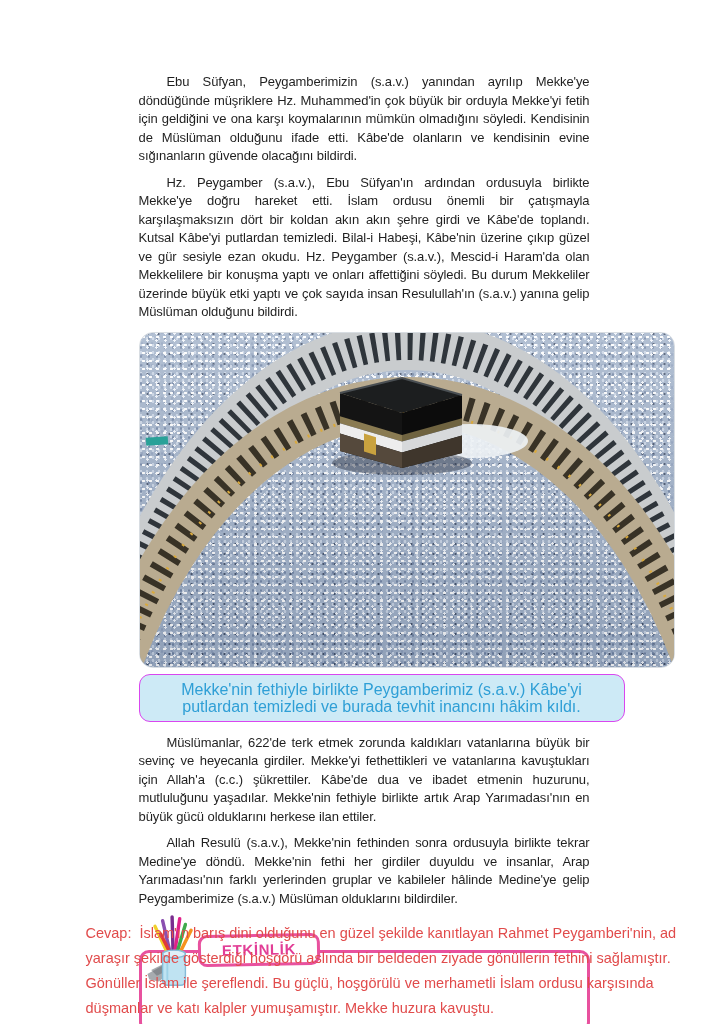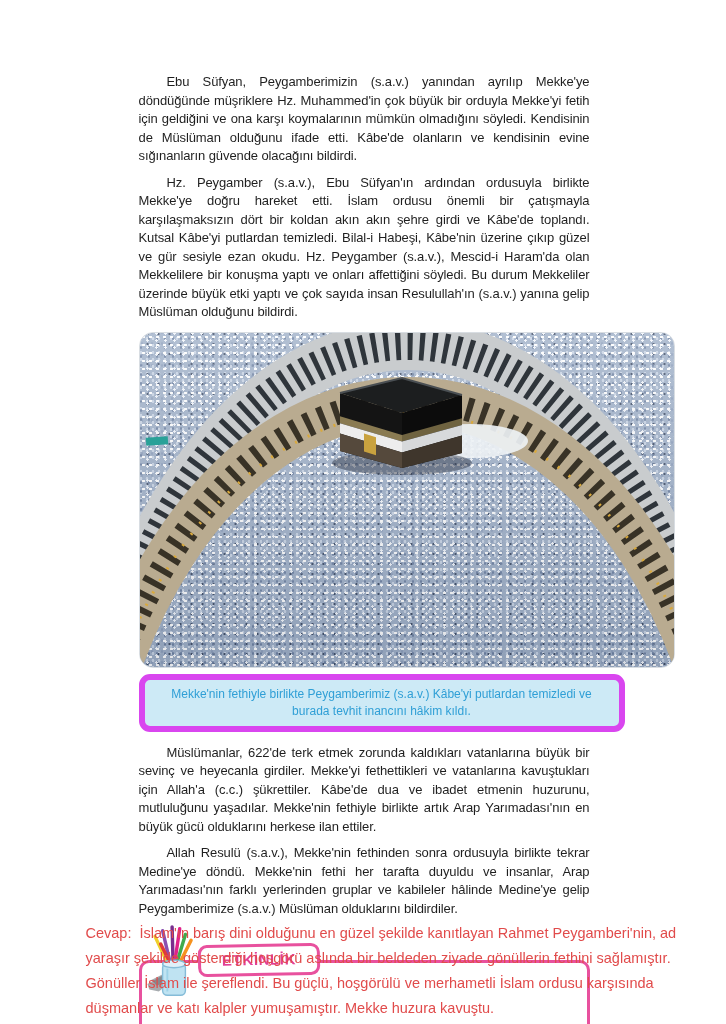--- a/index.html
+++ b/index.html
@@ -47,26 +47,26 @@
   .crowd::after{
     content:"";position:absolute;inset:0;
     background:linear-gradient(to bottom,rgba(255,255,255,.20),rgba(35,45,65,.12));
   }
   .photo svg{position:absolute;inset:0;}
   
   .caption{
     width:486px;box-sizing:border-box;
     margin:6px auto 12px auto;
     background:#cdeaf6;
-    border:6px solid #d946ef;
+    border:1px solid #d946ef;
     border-radius:11px;
     padding:6px 12px;
     text-align:center;
     color:#2f9fd6;
-    font-size:12px;line-height:17px;
+    font-size:16px;line-height:17px;
     text-indent:0;
   }
   
   .activity{
     position:relative;
     margin-top:42px;
     border:3px solid #e8519e;
     border-radius:10px;
     padding:24px 12px 12px 12px;
     min-height:40px;
@@ -141,21 +141,21 @@
 
         <rect x="224" y="100" width="12" height="18" fill="#c9a23f" transform="skewY(17) translate(0,-68)"></rect>
 
         <polyline points="200,60 262,45 322,62" fill="none" stroke="#4a4f53" stroke-width="2"></polyline>
       </svg>
     </div>
     <figcaption class="caption">Mekke'nin fethiyle birlikte Peygamberimiz (s.a.v.) Kâbe'yi putlardan temizledi ve burada tevhit inancını hâkim kıldı.</figcaption>
   </figure>
 
   <p class="body-par">Müslümanlar, 622'de terk etmek zorunda kaldıkları vatanlarına büyük bir sevinç ve heyecanla girdiler. Mekke'yi fethettikleri ve vatanlarına kavuştukları için Allah'a (c.c.) şükrettiler. Kâbe'de dua ve ibadet etmenin huzurunu, mutluluğunu yaşadılar. Mekke'nin fethiyle birlikte artık Arap Yarımadası'nın en büyük gücü olduklarını herkese ilan ettiler.</p>
-  <p class="body-par">Allah Resulü (s.a.v.), Mekke'nin fethinden sonra ordusuyla birlikte tekrar Medine'ye döndü. Mekke'nin fethi her tarafta duyuldu ve insanlar, Arap Yarımadası'nın farklı yerlerinden gruplar ve kabileler hâlinde Medine'ye gelip Peygamberimize (s.a.v.) Müslüman olduklarını bildirdiler.</p>
+  <p class="body-par">Allah Resulü (s.a.v.), Mekke'nin fethinden sonra ordusuyla birlikte tekrar Medine'ye döndü. Mekke'nin fethi her girdiler duyuldu ve insanlar, Arap Yarımadası'nın farklı yerlerinden gruplar ve kabileler hâlinde Medine'ye gelip Peygamberimize (s.a.v.) Müslüman olduklarını bildirdiler.</p>
 
   <div class="activity">
     <svg class="pencil-icon" viewBox="0 0 60 80" aria-hidden="true">
       <polygon points="2,62 20,52 24,62 14,70 4,68" fill="#8a8f94" opacity="0.75"></polygon>
       <polygon points="6,58 22,50 24,58 12,64" fill="#6e7378" opacity="0.6"></polygon>
       <g stroke-linecap="round" stroke-width="3.6" fill="none">
         <line x1="24" y1="42" x2="10" y2="12" stroke="#f0cf2a"></line>
         <line x1="26" y1="40" x2="18" y2="6" stroke="#8a4fb0"></line>
         <line x1="29" y1="38" x2="28" y2="2" stroke="#7a2d8e"></line>
         <line x1="31" y1="38" x2="36" y2="4" stroke="#e0218a"></line>

